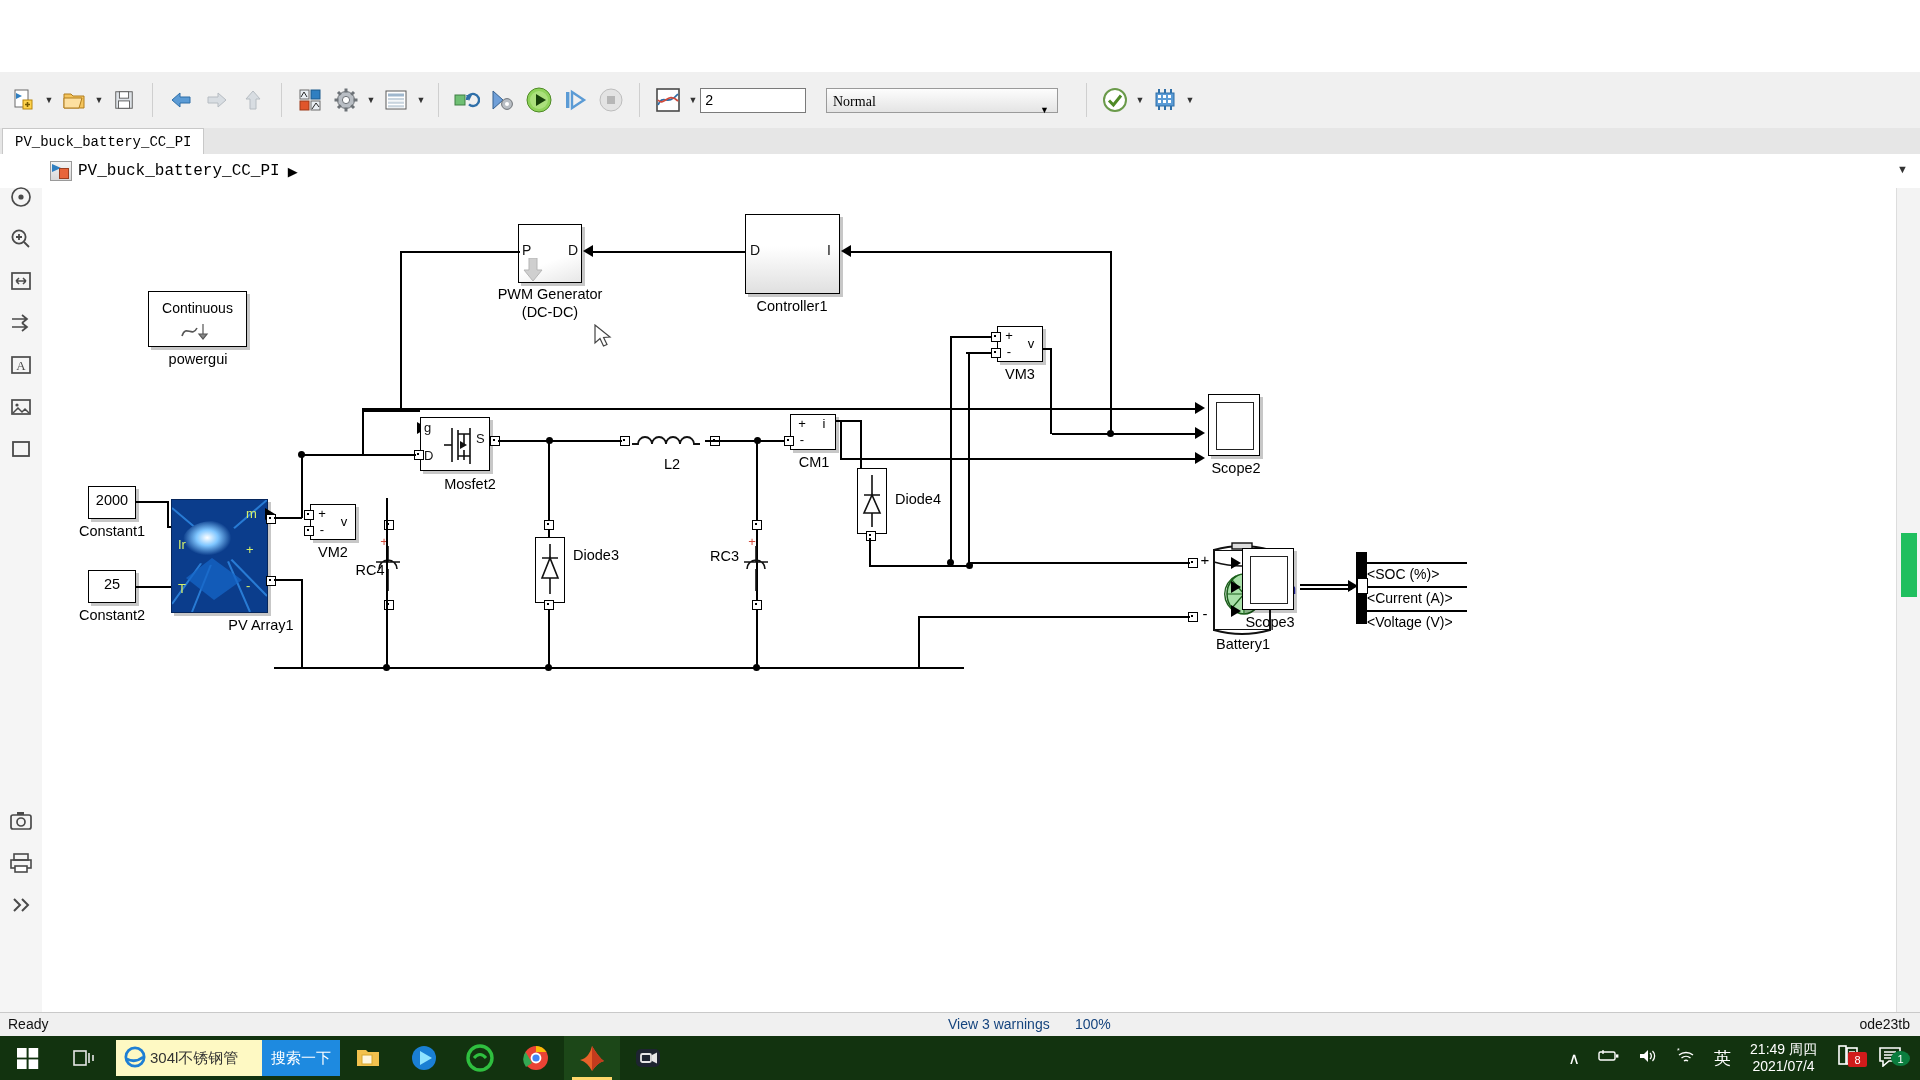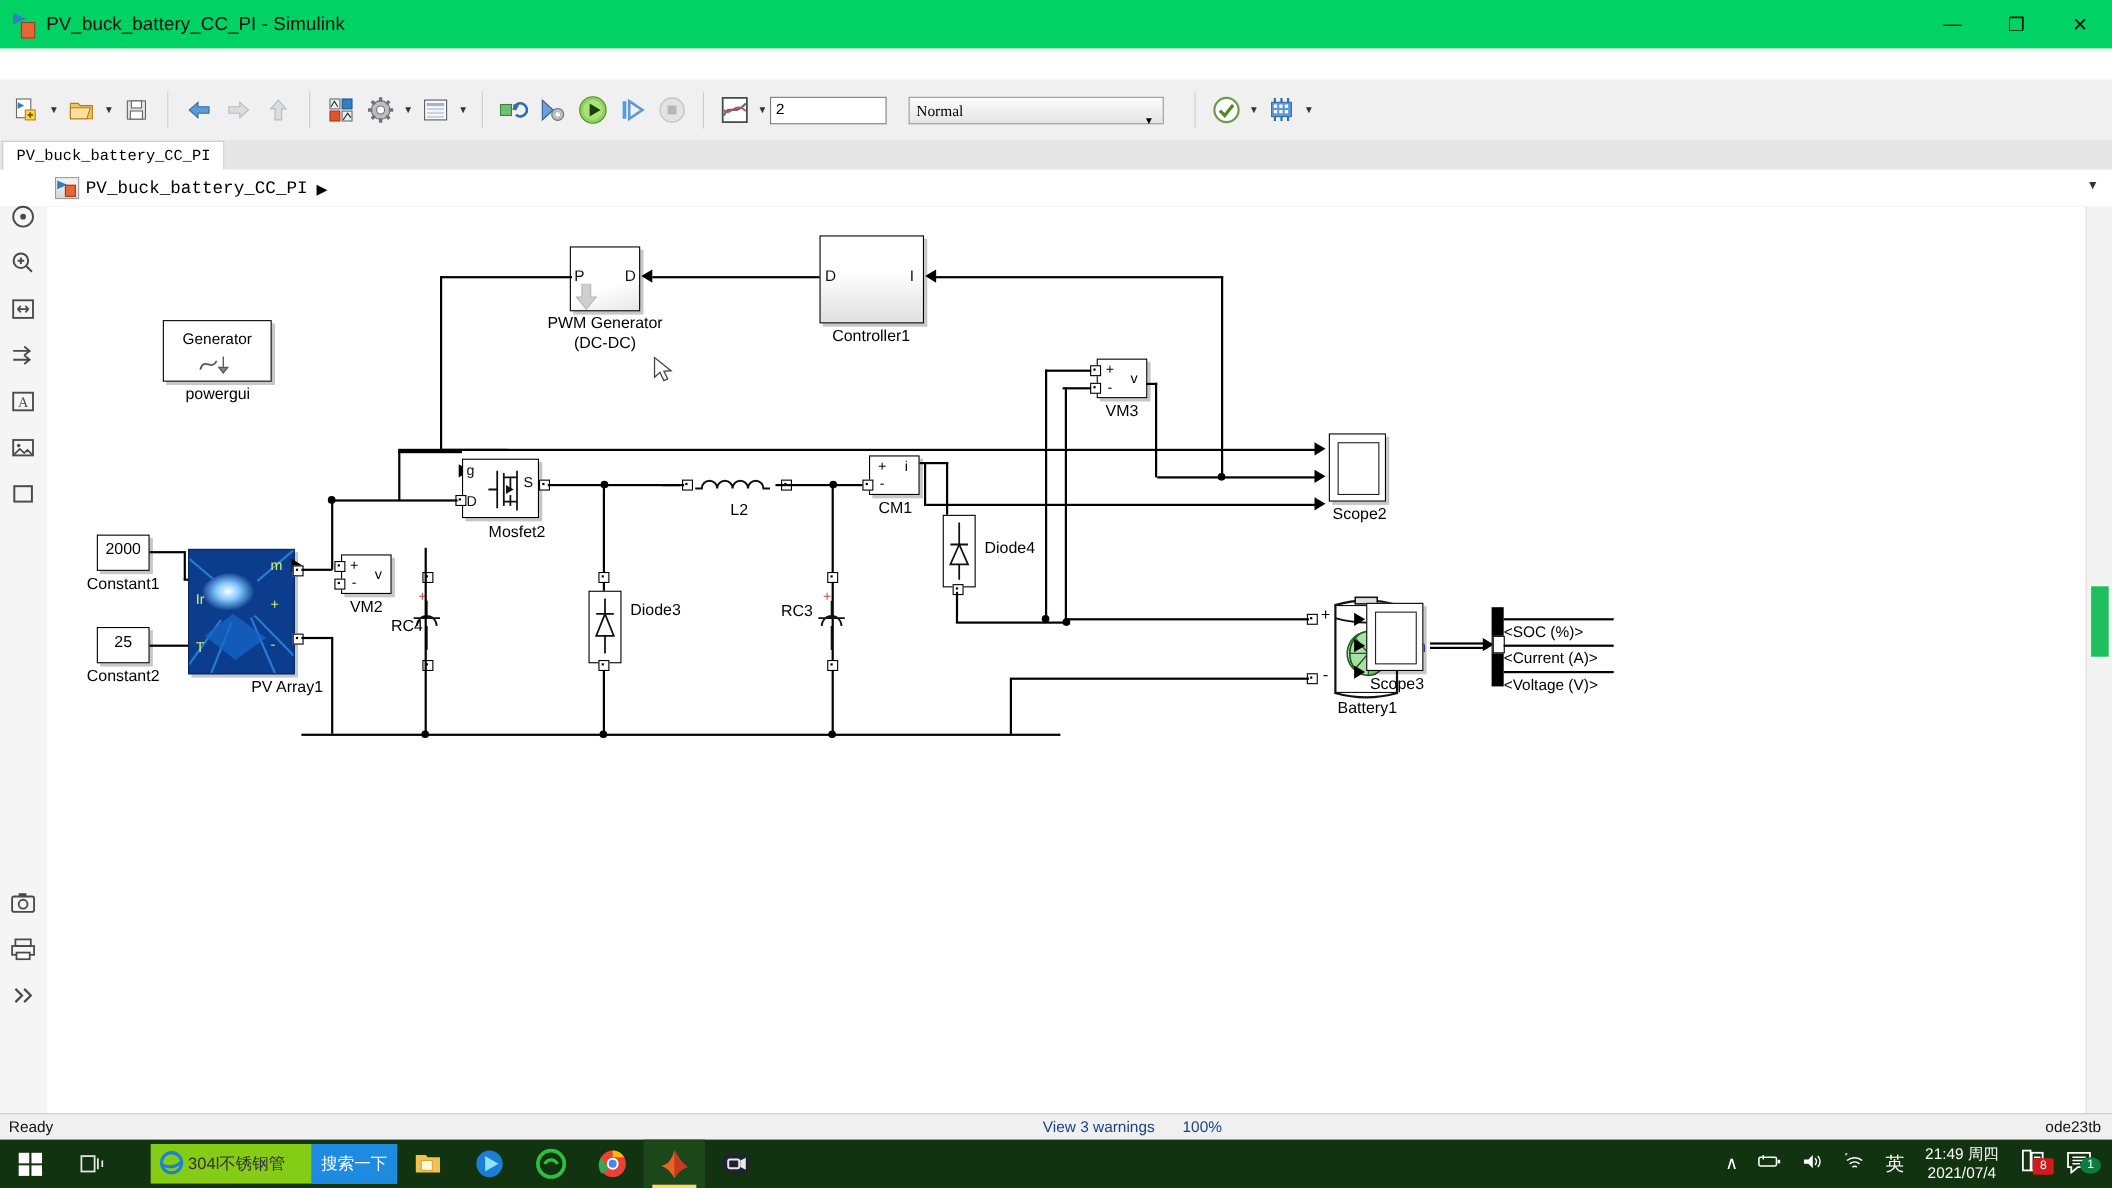--- a/index.html
+++ b/index.html
@@ -97,48 +97,36 @@
   .st-zoom{position:absolute;left:1075px;top:3px;color:#15447e;}
   .st-right{position:absolute;right:10px;top:3px;}
 
   
   .taskbar{position:absolute;left:0;top:1036px;width:1920px;height:44px;background:#12330f;
            display:flex;align-items:center;}
   .tk-start{width:56px;height:44px;display:flex;align-items:center;justify-content:center;}
   .tk-btn{width:56px;height:44px;display:flex;align-items:center;justify-content:center;position:relative;}
   .tk-active{background:#1c4718;}
   .tk-active:after{content:"";position:absolute;left:8px;bottom:0;width:40px;height:3px;background:#ffd86b;}
-  .searchbox{width:224px;height:36px;background:#84cc16;display:flex;align-items:center;margin-left:25px;}
+  .searchbox{width:224px;height:36px;background:#fef9c3;display:flex;align-items:center;margin-left:4px;}
   .sb-text{flex:1;font-size:15px;color:#333;padding-left:4px;}
   .sb-go{background:#1e8ae0;color:#fff;height:36px;display:flex;align-items:center;
          padding:0 9px;font-size:15px;}
   .tray{position:absolute;right:0;top:0;height:44px;display:flex;align-items:center;color:#fff;}
   .tray-i{padding:0 9px;font-size:16px;}
   .clock{font-size:14px;line-height:17px;text-align:center;padding:0 10px;}
   .badge{position:absolute;right:2px;bottom:5px;min-width:15px;height:15px;border-radius:2px;
          background:#d11b1b;color:#fff;font-size:11px;display:flex;align-items:center;justify-content:center;padding:0 2px;}
   .badge.circ{border-radius:50%;background:#0b7d3e;}
 </style>
 </head>
 <body>
 
 <div class="app">
 
-  <div class="titlebar">
-    <div class="tb-icon">
-      <span class="tri"></span>
-        <span class="sq"></span>
-    </div>
-    <div class="tb-title">PV_buck_battery_CC_PI - Simulink</div>
-    <div class="tb-btns">
-      <div class="tb-btn">—</div>
-      <div class="tb-btn">❐</div>
-      <div class="tb-btn close">✕</div>
-    </div>
-  </div>
 
 
   <div class="toolbar">
     <div class="tgrp">
       <div class="tbtn">
         <svg class="ic" width="24" height="24" viewBox="0 0 24 24">
           <rect x="3" y="2" width="13" height="17" fill="#fff" stroke="#6b6b6b"></rect>
           <polygon points="4,5 10,8 4,11" fill="#2f7fc1"></polygon>
           <rect x="11" y="12" width="9" height="9" fill="#ffd34d" stroke="#b8860b"></rect>
           <path d="M15.5 14v5M13 16.5h5" stroke="#7a5c00" stroke-width="1.6"></path>
@@ -367,21 +355,21 @@
     <div class="rail-btn">
       <svg width="24" height="24" viewBox="0 0 24 24">
           <path d="M5 6l6 6-6 6M13 6l6 6-6 6" stroke="#4a4a4a" stroke-width="2" fill="none"></path>
         </svg>
     </div>
   </div>
 
   <div class="canvas">
 
     <div class="blk shadow" style="left:106px;top:103px;width:99px;height:56px;"></div>
-    <div class="lbl" style="left:106px;top:112px;width:99px;font-size:14px;">Generator</div>
+    <div class="lbl" style="left:106px;top:112px;width:99px;font-size:14px;">Continuous</div>
     <svg style="position:absolute;left:138px;top:132px;" width="42" height="22">
       <path d="M2 16 C6 4, 12 18, 17 8" fill="none" stroke="#555" stroke-width="1.6"></path>
       <path d="M23 4v10M19 14h8l-4 5z" fill="#888" stroke="#555" stroke-width="1.2"></path>
     </svg>
     <div class="lbl" style="left:96px;top:163px;width:120px;">powergui</div>
 
     <div class="blk shadow" style="left:46px;top:298px;width:48px;height:33px;"></div>
     <div class="lbl" style="left:46px;top:304px;width:48px;">2000</div>
     <div class="lbl" style="left:26px;top:335px;width:88px;">Constant1</div>
     <div class="wire wh" style="left:94px;top:313px;width:32px;"></div>

